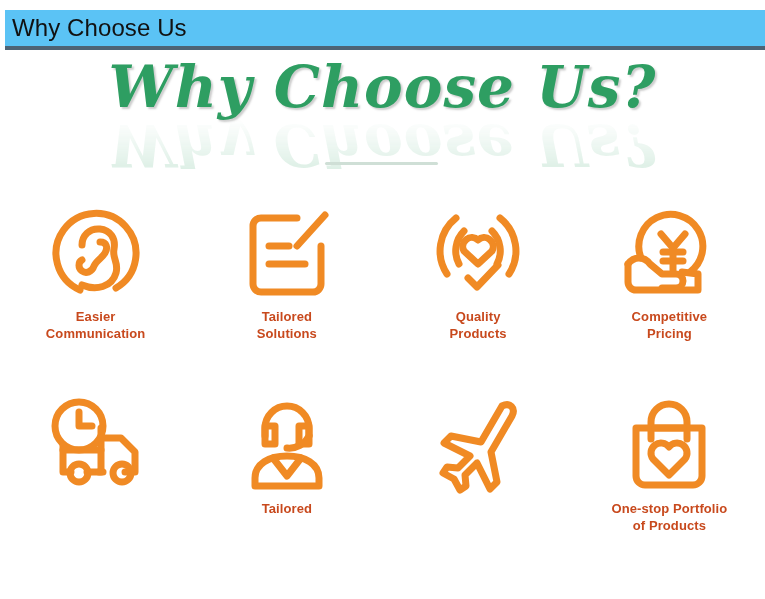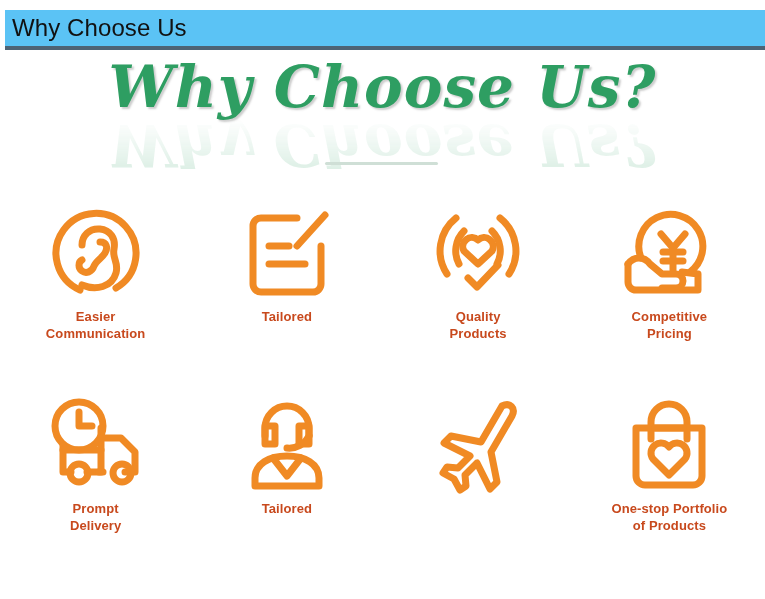--- a/index.html
+++ b/index.html
@@ -169,20 +169,21 @@
       <div class="feature-icon">
         <svg width="96" height="100" viewBox="0 0 96 100" fill="none" stroke="#F08A24" stroke-width="7" stroke-linecap="round" stroke-linejoin="round">
           <path d="M58 16 H22 a8 8 0 0 0 -8 8 v58 a8 8 0 0 0 8 8 h52 a8 8 0 0 0 8 -8 V44"></path>
           <line x1="30" y1="44" x2="50" y2="44"></line>
           <line x1="30" y1="62" x2="66" y2="62"></line>
           <line x1="58" y1="44" x2="86" y2="13"></line>
         </svg>
       </div>
       <div class="feature-label">
         <span class="line">Tailored</span>
+        <span class="line">Solutions</span>
       </div>
     </div>
 
     <div class="feature-cell">
       <div class="feature-icon">
         <svg width="100" height="100" viewBox="0 0 100 100" fill="none" stroke="#F08A24" stroke-width="7" stroke-linecap="round" stroke-linejoin="round">
           <path d="M28 16 A42 42 0 0 0 19 72"></path>
           <path d="M36 29 A28 28 0 0 0 31 62"></path>
           <path d="M72 16 A42 42 0 0 1 81 72"></path>
           <path d="M64 29 A28 28 0 0 1 69 62"></path>
@@ -225,24 +226,20 @@
           <path d="M36 18 v14 h13"></path>
           <path d="M20 52 v26 h8"></path>
           <path d="M58 56 H20"></path>
           <path d="M58 34 v44 h-14"></path>
           <path d="M58 44 h20 l14 14 v20 h-10"></path>
           <path d="M60 78 h-4"></path>
           <circle cx="36" cy="79" r="9"></circle>
           <circle cx="79" cy="79" r="9"></circle>
         </svg>
       </div>
-      <div class="feature-label">
-        <span class="line">Prompt</span>
-        <span class="line">Delivery</span>
-      </div>
     </div>
 
     <div class="feature-cell">
       <div class="feature-icon">
         <svg width="100" height="100" viewBox="0 0 100 100" fill="none" stroke="#F08A24" stroke-width="7" stroke-linecap="round" stroke-linejoin="round">
           <path d="M28 42 v-8 a22 22 0 0 1 44 0 v8"></path>
           <path d="M72 42 a22 22 0 0 1 -22 12"></path>
           <path d="M28 32 h10 v18 h-10 z"></path>
           <path d="M62 32 h10 v18 h-10 z"></path>
           <path d="M18 92 v-8 c0 -14 14 -22 32 -22 c18 0 32 8 32 22 v8 z"></path>

